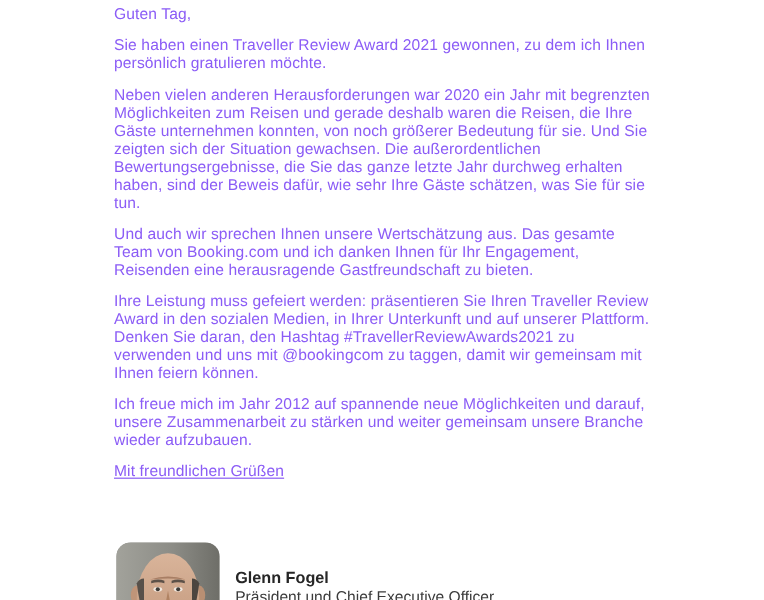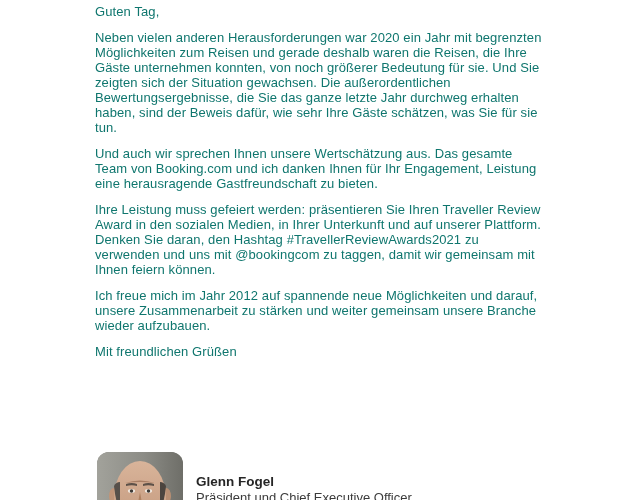--- a/index.html
+++ b/index.html
@@ -13,30 +13,31 @@
     height: 500px;
     overflow: hidden;
     background: #ffffff;
     font-family: "Liberation Sans", "DejaVu Sans", sans-serif;
   }
   .letter {
     position: absolute;
     left: 95px;
     top: 4px;
     width: 452px;
-    color: #0f766e;
+    color: #8b5cf6;
     font-size: 13px;
     line-height: 15px;
     letter-spacing: 0.1px;
   }
   .letter p {
     margin: 0 0 11px 0;
   }
   .letter p:last-child {
     margin-bottom: 0;
+    text-decoration: underline;
   }
   .signature-block {
     position: absolute;
     left: 97px;
     top: 452px;
     display: flex;
     align-items: flex-start;
     gap: 13px;
   }
   .photo-frame {
@@ -66,22 +67,23 @@
     margin-top: 1px;
   }
 </style>
 </head>
 <body>
 
 <div class="page">
 
   <div class="letter">
     <p>Guten Tag,</p>
+    <p>Sie haben einen Traveller Review Award 2021 gewonnen, zu dem ich Ihnen persönlich gratulieren möchte.</p>
     <p>Neben vielen anderen Herausforderungen war 2020 ein Jahr mit begrenzten Möglichkeiten zum Reisen und gerade deshalb waren die Reisen, die Ihre Gäste unternehmen konnten, von noch größerer Bedeutung für sie. Und Sie zeigten sich der Situation gewachsen. Die außerordentlichen Bewertungsergebnisse, die Sie das ganze letzte Jahr durchweg erhalten haben, sind der Beweis dafür, wie sehr Ihre Gäste schätzen, was Sie für sie tun.</p>
-    <p>Und auch wir sprechen Ihnen unsere Wertschätzung aus. Das gesamte Team von Booking.com und ich danken Ihnen für Ihr Engagement, Leistung eine herausragende Gastfreundschaft zu bieten.</p>
+    <p>Und auch wir sprechen Ihnen unsere Wertschätzung aus. Das gesamte Team von Booking.com und ich danken Ihnen für Ihr Engagement, Reisenden eine herausragende Gastfreundschaft zu bieten.</p>
     <p>Ihre Leistung muss gefeiert werden: präsentieren Sie Ihren Traveller Review Award in den sozialen Medien, in Ihrer Unterkunft und auf unserer Plattform. Denken Sie daran, den Hashtag #TravellerReviewAwards2021 zu verwenden und uns mit @bookingcom zu taggen, damit wir gemeinsam mit Ihnen feiern können.</p>
     <p>Ich freue mich im Jahr 2012 auf spannende neue Möglichkeiten und darauf, unsere Zusammenarbeit zu stärken und weiter gemeinsam unsere Branche wieder aufzubauen.</p>
     <p>Mit freundlichen Grüßen</p>
   </div>
 
   <div class="signature-block">
     <div class="photo-frame">
 
       <svg width="86" height="86" viewBox="0 0 86 86" aria-hidden="true">
         <defs>

